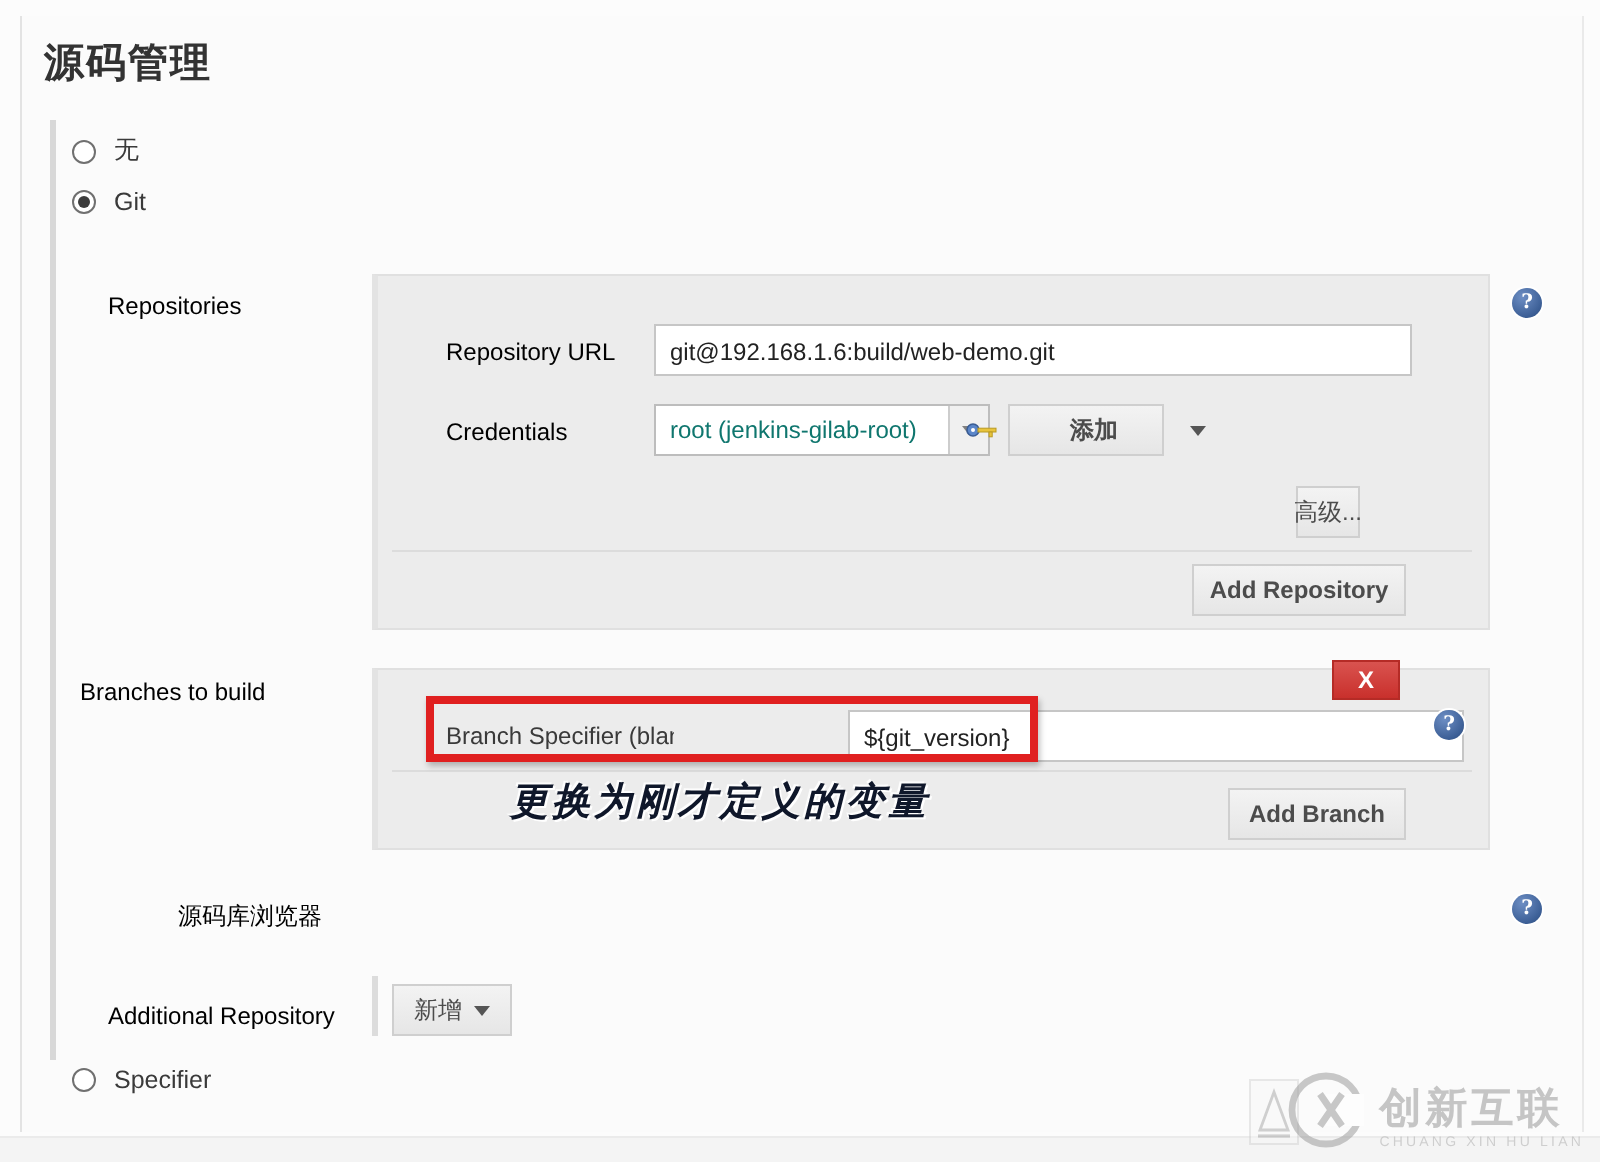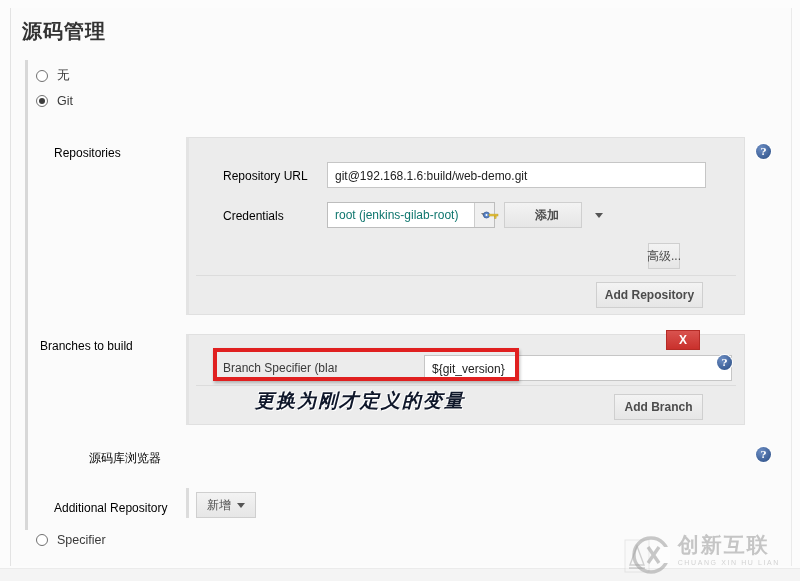--- a/index.html
+++ b/index.html
@@ -235,24 +235,24 @@
     font-size: 19px;
     color: #0f172a;
     text-shadow: 1px 1px 0 #ffffff, -1px -1px 0 #fdfdfd;
     letter-spacing: 2px;
     white-space: nowrap;
   }
 
   
   .watermark {
     position: absolute;
-    right: 20px;
+    right: 8px;
     bottom: 6px;
     display: flex;
-    align-items: flex-start;
+    align-items: flex-end;
     gap: 7px;
     opacity: 0.55;
   }
   .wm-logo {
     width: 40px; height: 40px;
     flex: none;
   }
   .wm-text { display: flex; flex-direction: column; line-height: 1; }
   .wm-cn {
     font-size: 21px;

